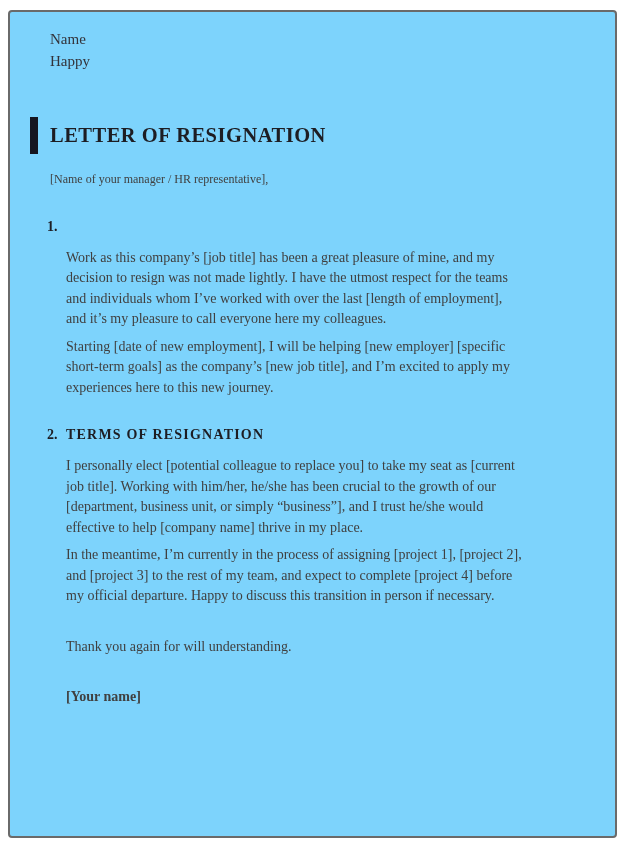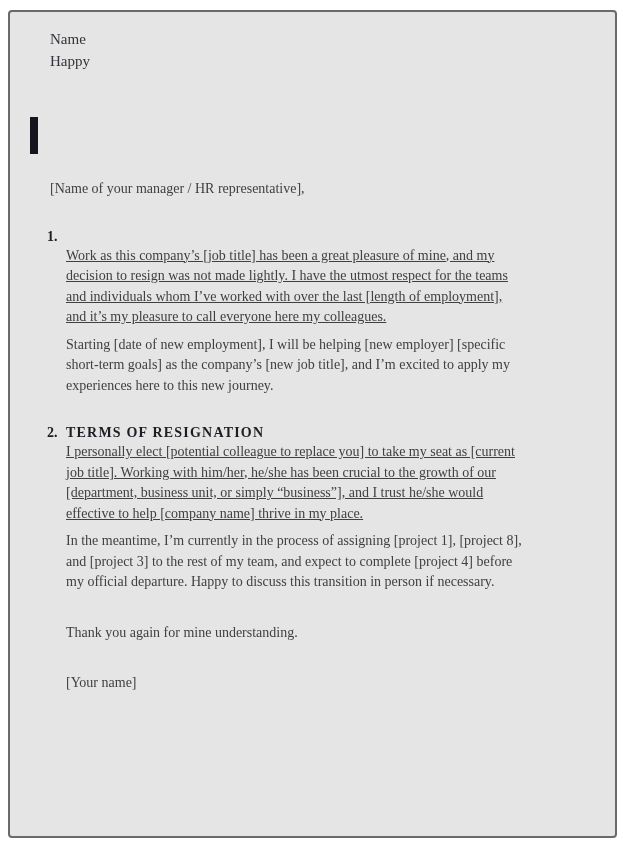--- a/index.html
+++ b/index.html
@@ -11,21 +11,21 @@
     font-family: "Liberation Serif", "DejaVu Serif", serif;
     overflow: hidden;
   }
   .page {
     position: absolute;
     left: 8px;
     top: 10px;
     width: 609px;
     height: 828px;
     box-sizing: border-box;
-    background: #e5e5e5;
+    background: #7dd3fc;
     border: 2px solid var(--border, #6a6a6a);
     border-radius: 4px;
     padding: 16px 24px 0 40px;
   }
   .header-block {
     font-size: 15px;
     line-height: 22px;
     color: var(--header-text, #33333a);
   }
   .title-row {
@@ -44,22 +44,22 @@
   }
   .title {
     margin: 0;
     font-size: 20.5px;
     font-weight: bold;
     letter-spacing: 0.5px;
     color: var(--heading, #1d1d23);
     white-space: pre;
   }
   .salutation {
-    margin: 25px 0 0 0;
-    font-size: 14px;
+    margin: 15px 0 0 0;
+    font-size: 12px;
     line-height: 20.5px;
     color: var(--body, #404040);
   }
   .intro {
     margin: 5px 0 0 0;
     font-size: 14px;
     line-height: 20.5px;
     color: var(--body, #404040);
     white-space: pre;
   }
@@ -78,46 +78,48 @@
     margin-left: -3px;
     letter-spacing: 0;
   }
   .letter-section p {
     margin: 7px 0 0 16px;
     font-size: 14px;
     line-height: 20.5px;
     color: var(--body, #404040);
     white-space: pre;
   }
-  .letter-section p.first { margin-top: 0; text-decoration: underline; }
+  .letter-section p.first { margin-top: 12px; }
   .closing {
     margin: 30px 0 0 16px;
     font-size: 14px;
     line-height: 20.5px;
     color: var(--body, #404040);
   }
   .signature {
     margin: 30px 0 0 16px;
     font-size: 14px;
     line-height: 20.5px;
     color: var(--body, #404040);
+    font-weight: bold;
   }
 </style>
 </head>
 <body>
 
 <div class="page">
 
   <div class="header-block">
     <div>Name</div>
     <div>Happy</div>
   </div>
 
   <div class="title-row">
     <span class="accent-bar"></span>
+    <h1 class="title">LETTER OF RESIGNATION</h1>
   </div>
 
   <p class="salutation">[Name of your manager / HR representative],</p>
 
   <div class="letter-section">
     <div class="sec-head">
       <span class="sec-num">1.</span>
     </div>
     <p class="first">Work as this company’s [job title] has been a great pleasure of mine, and my
 decision to resign was not made lightly. I have the utmost respect for the teams
@@ -130,21 +132,21 @@
 
   <div class="letter-section">
     <div class="sec-head">
       <span class="sec-num">2.</span>
       <span class="sec-title">TERMS OF RESIGNATION</span>
     </div>
     <p class="first">I personally elect [potential colleague to replace you] to take my seat as [current
 job title]. Working with him/her, he/she has been crucial to the growth of our
 [department, business unit, or simply “business”], and I trust he/she would
 effective to help [company name] thrive in my place.</p>
-    <p>In the meantime, I’m currently in the process of assigning [project 1], [project 8],
+    <p>In the meantime, I’m currently in the process of assigning [project 1], [project 2],
 and [project 3] to the rest of my team, and expect to complete [project 4] before
 my official departure. Happy to discuss this transition in person if necessary.</p>
   </div>
 
-  <p class="closing">Thank you again for mine understanding.</p>
+  <p class="closing">Thank you again for will understanding.</p>
   <p class="signature">[Your name]</p>
 
 </div>
 
 </body></html>

